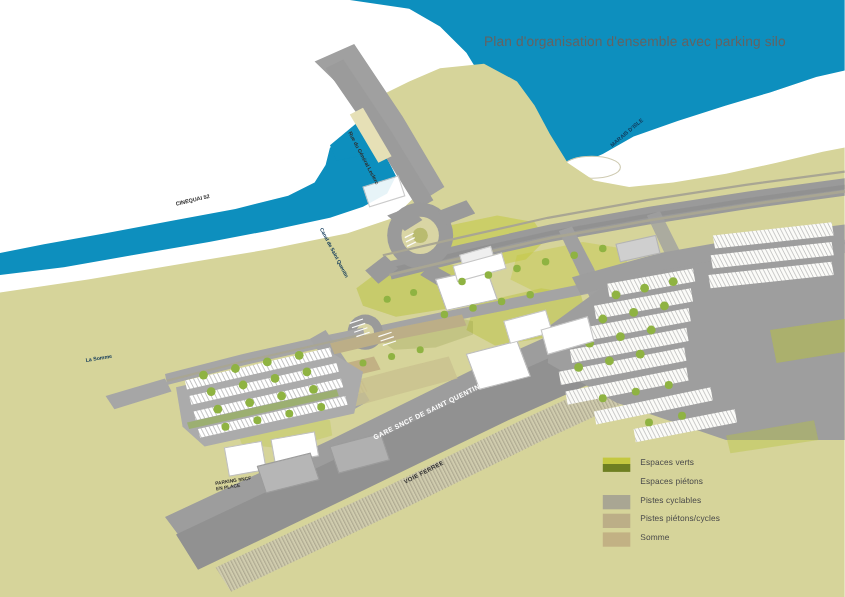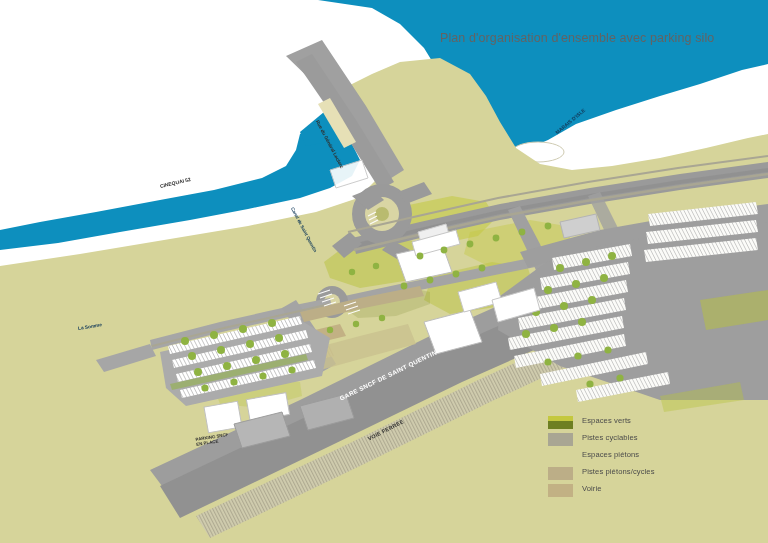--- a/index.html
+++ b/index.html
@@ -320,34 +320,34 @@
   </div>
 
   <div class="legend">
 
     <div class="legend-row">
       <span class="legend-swatch split"></span>
       <span class="legend-label nosel">Espaces verts</span>
     </div>
 
     <div class="legend-row">
+      <span class="legend-swatch" style="background:#d6d49a"></span>
+      <span class="legend-label nosel">Espaces piétons</span>
+    </div>
+
+    <div class="legend-row">
       <span class="legend-swatch" style="background:#a9a693"></span>
       <span class="legend-label nosel">Pistes cyclables</span>
     </div>
 
     <div class="legend-row">
-      <span class="legend-swatch" style="background:#d6d49a"></span>
-      <span class="legend-label nosel">Espaces piétons</span>
-    </div>
-
-    <div class="legend-row">
       <span class="legend-swatch" style="background:#bcae87"></span>
       <span class="legend-label nosel">Pistes piétons/cycles</span>
     </div>
 
     <div class="legend-row">
       <span class="legend-swatch" style="background:#c2b184"></span>
-      <span class="legend-label nosel">Voirie</span>
+      <span class="legend-label nosel">Somme</span>
     </div>
 
   </div>
 
 </div>
 
 </body></html>

